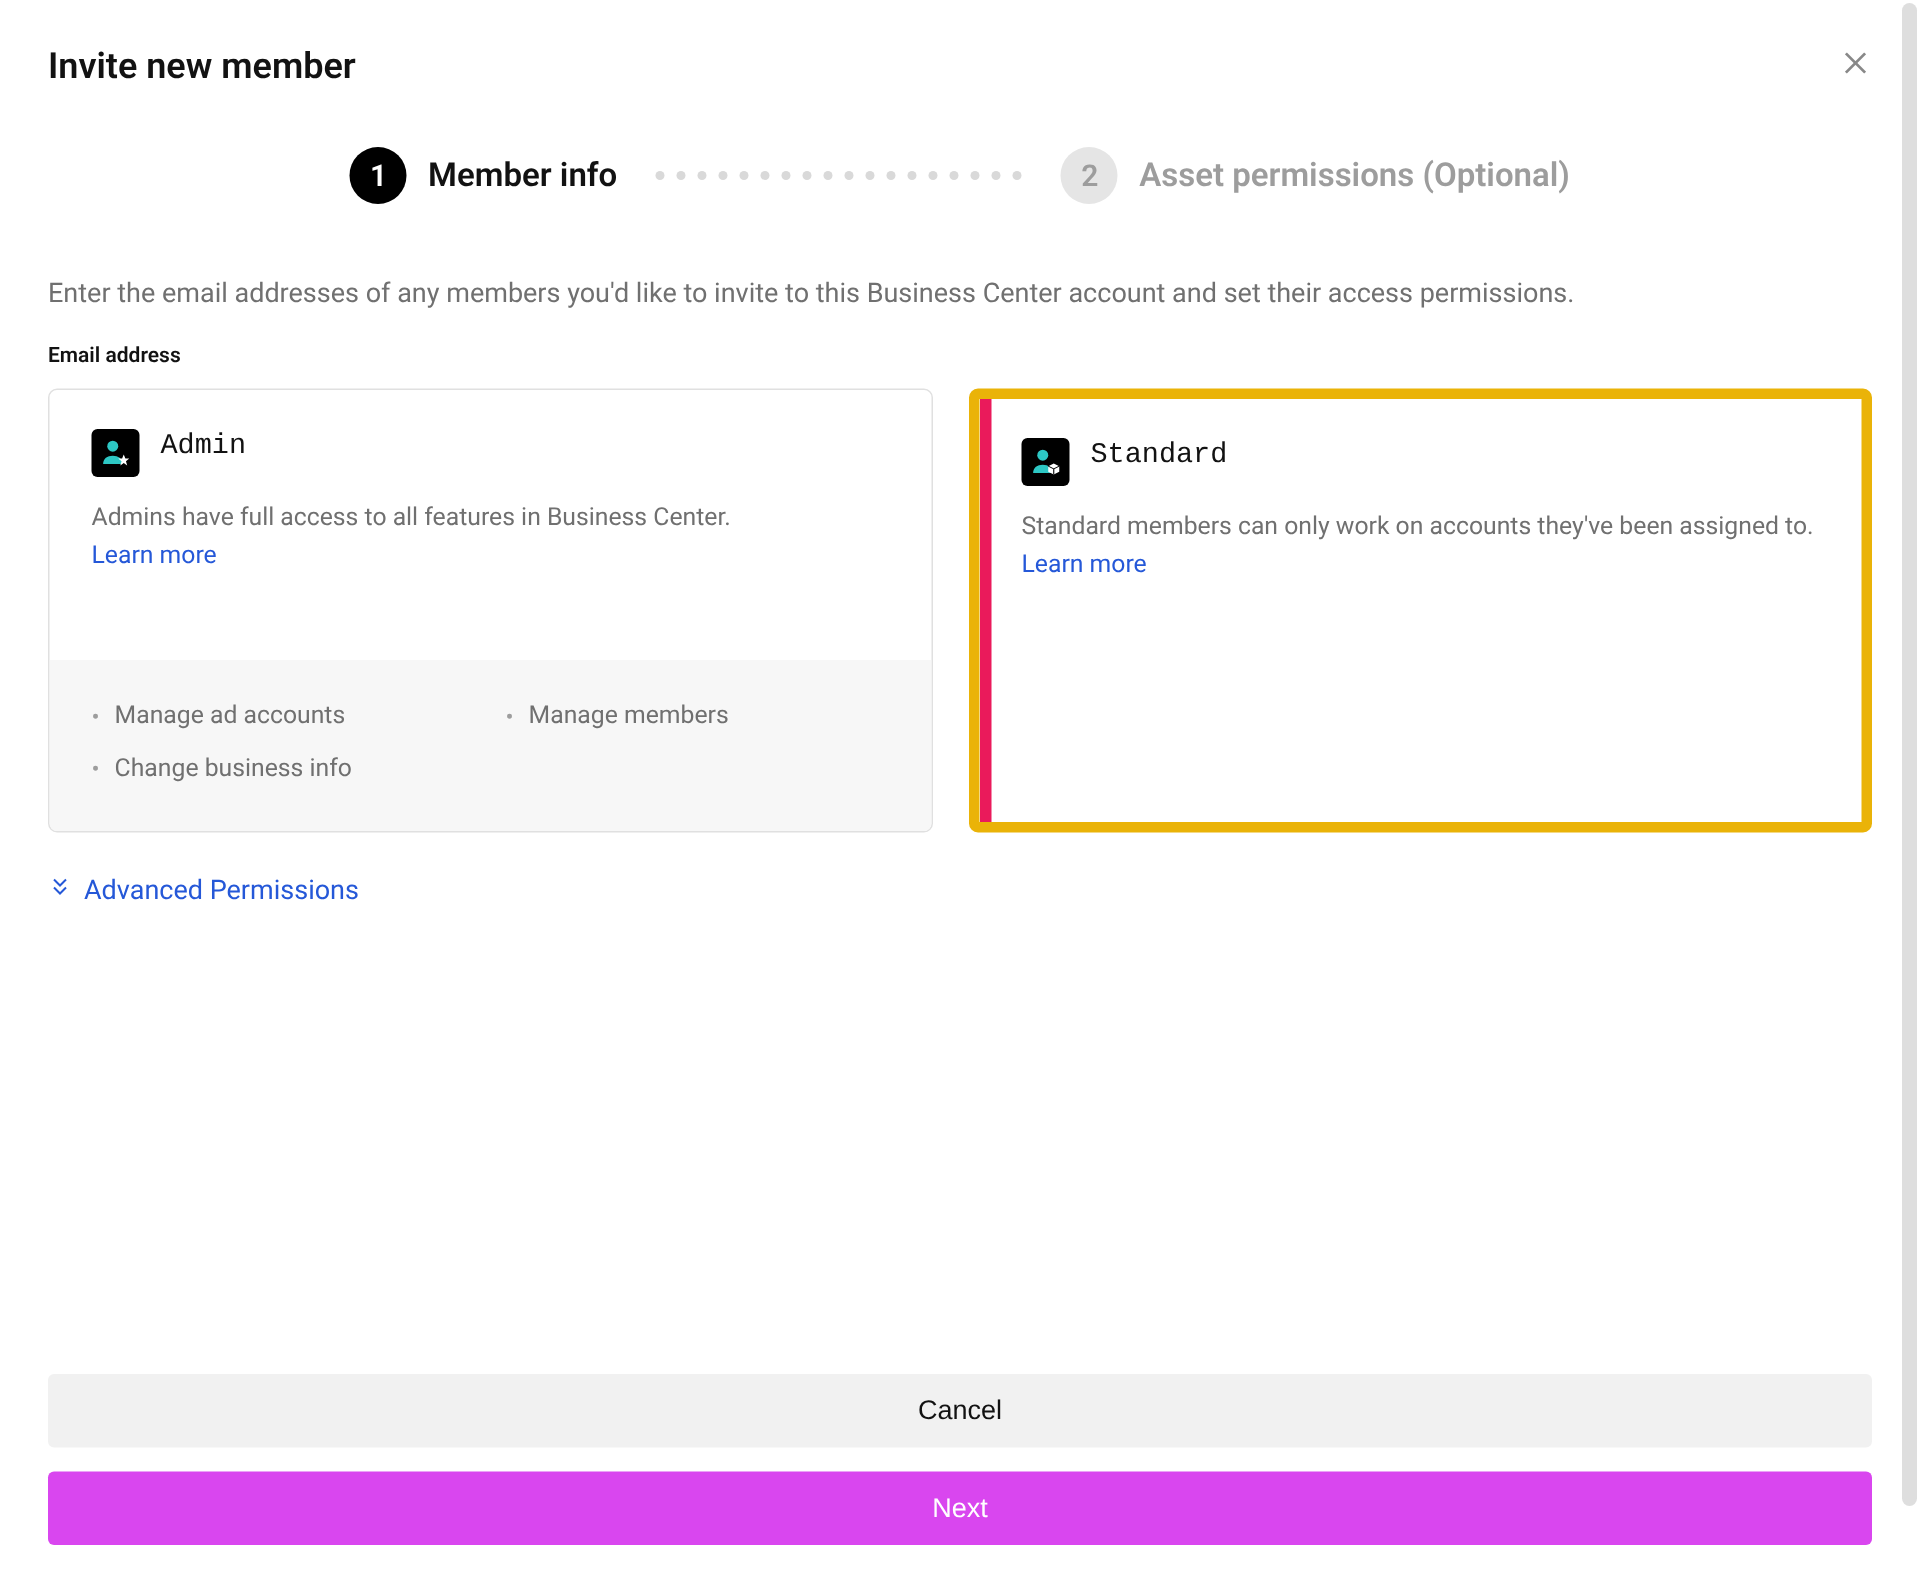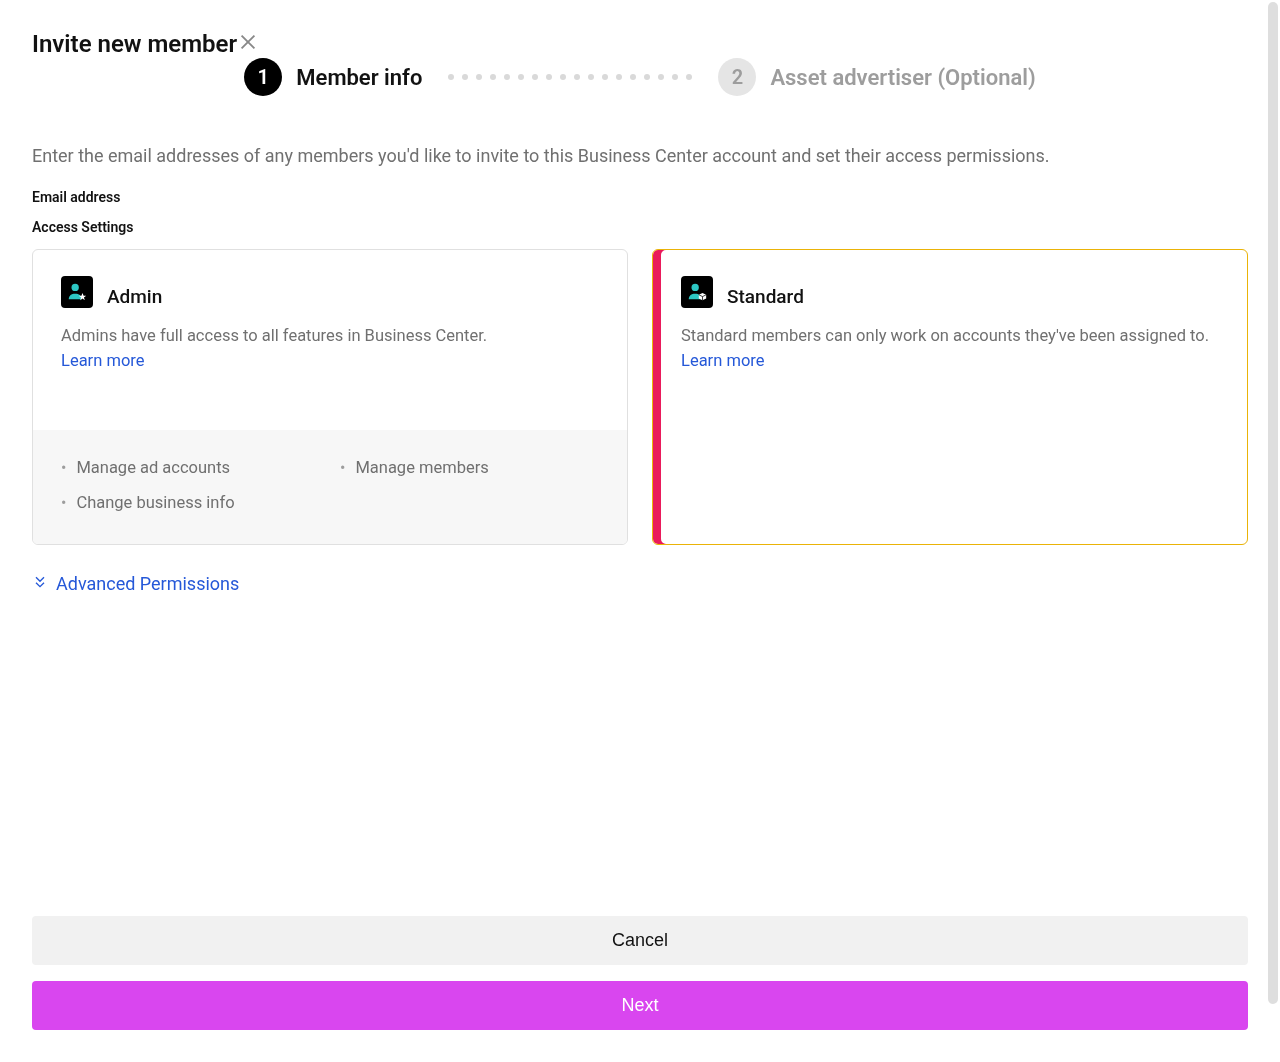--- a/index.html
+++ b/index.html
@@ -11,21 +11,21 @@
       height: 1062px;
       position: relative;
       overflow: hidden;
     }
     .modal {
       padding: 30px 32px 32px 32px;
       height: 100%;
       display: flex;
       flex-direction: column;
     }
-    .header-row { display: flex; justify-content: flex-start; align-items: center; }
+    .header-row { display: flex; justify-content: space-between; align-items: center; margin-bottom: 40px;}
     .title { font-size: 24px; font-weight: 600; color: #121212; }
     .close { cursor: pointer; color: #888; }
     .close svg { width: 22px; height: 22px; stroke: currentColor; stroke-width: 2; fill: none; }
 
     .stepper { display: flex; align-items: center; justify-content: center; gap: 18px; margin-bottom: 46px; }
     .step { display: flex; align-items: center; gap: 14px; }
     .circle { width: 38px; height: 38px; border-radius: 50%; display: flex; align-items: center; justify-content: center; font-size: 20px; font-weight: 600; }
     .circle.active { background: #000; color: #fff; }
     .circle.inactive { background: #e5e5e5; color: #9d9d9d; }
     .step-label { font-size: 22px; font-weight: 600; }
@@ -57,26 +57,26 @@
     .card {
       flex: 1;
       border: 1px solid #e0e0e0;
       border-radius: 6px;
       display: flex;
       flex-direction: column;
       cursor: pointer;
       overflow: hidden;
     }
     .card.selected {
-      border: 1px solid #eab308;
+      border: 7px solid #eab308;
       box-shadow: inset 8px 0 0 #EA1A5B;
       gap: 27px;
     }
     .card-top { padding: 26px 28px 22px 28px; min-height: 180px;}
-    .card-head { display: flex; align-items: flex-end; gap: 14px; margin-bottom: 16px;}
+    .card-head { display: flex; align-items: flex-start; gap: 14px; margin-bottom: 16px; font-family: Liberation Mono, monospace;}
     .icon-box {
       width: 32px; height: 32px; background: #000; border-radius: 4px;
       display: flex; align-items: center; justify-content: center;
       position: relative;
     }
     .card-title { font-size: 19px; font-weight: 500; color: #121212;}
     .card-desc { font-size: 16.5px; color: #707070; line-height: 1.5;}
     .learn-more { color: #2558d8; cursor: pointer; text-decoration: none;}
     .card-bottom { background: #f7f7f7; padding: 20px 28px 24px 28px; }
     .perm-grid { display: block; text-align: right; }
@@ -134,29 +134,28 @@
         <span class="dot"></span>
         <span class="dot"></span>
         <span class="dot"></span>
         <span class="dot"></span>
       <span class="dot"></span>
         <span class="dot"></span>
         <span class="dot"></span>
     </div>
     <div class="step">
       <div class="circle inactive">2</div>
-      <div class="step-label inactive">Asset advertiser (Optional)</div>
+      <div class="step-label inactive">Asset permissions (Optional)</div>
     </div>
   </div>
 
   <div class="instruction">Enter the email addresses of any members you'd like to invite to this Business Center account and set their access permissions.</div>
 
   <div class="section-label">Email address</div>
 
-  <div class="section-label">Access Settings</div>
   <div class="cards">
 
     <div class="card">
       <div class="card-top">
         <div class="card-head">
           <div class="icon-box">
             <svg width="22" height="22" viewBox="0 0 24 24">
               <circle cx="10" cy="7" r="4" fill="#2dc7c4"></circle>
               <path d="M3 20c0-4 3-6 7-6s7 2 7 6" fill="#2dc7c4"></path>
               <polygon points="18,13 19.2,16 22,16 19.6,18 20.5,21 18,19.2 15.5,21 16.4,18 14,16 16.8,16" fill="#fff"></polygon>

